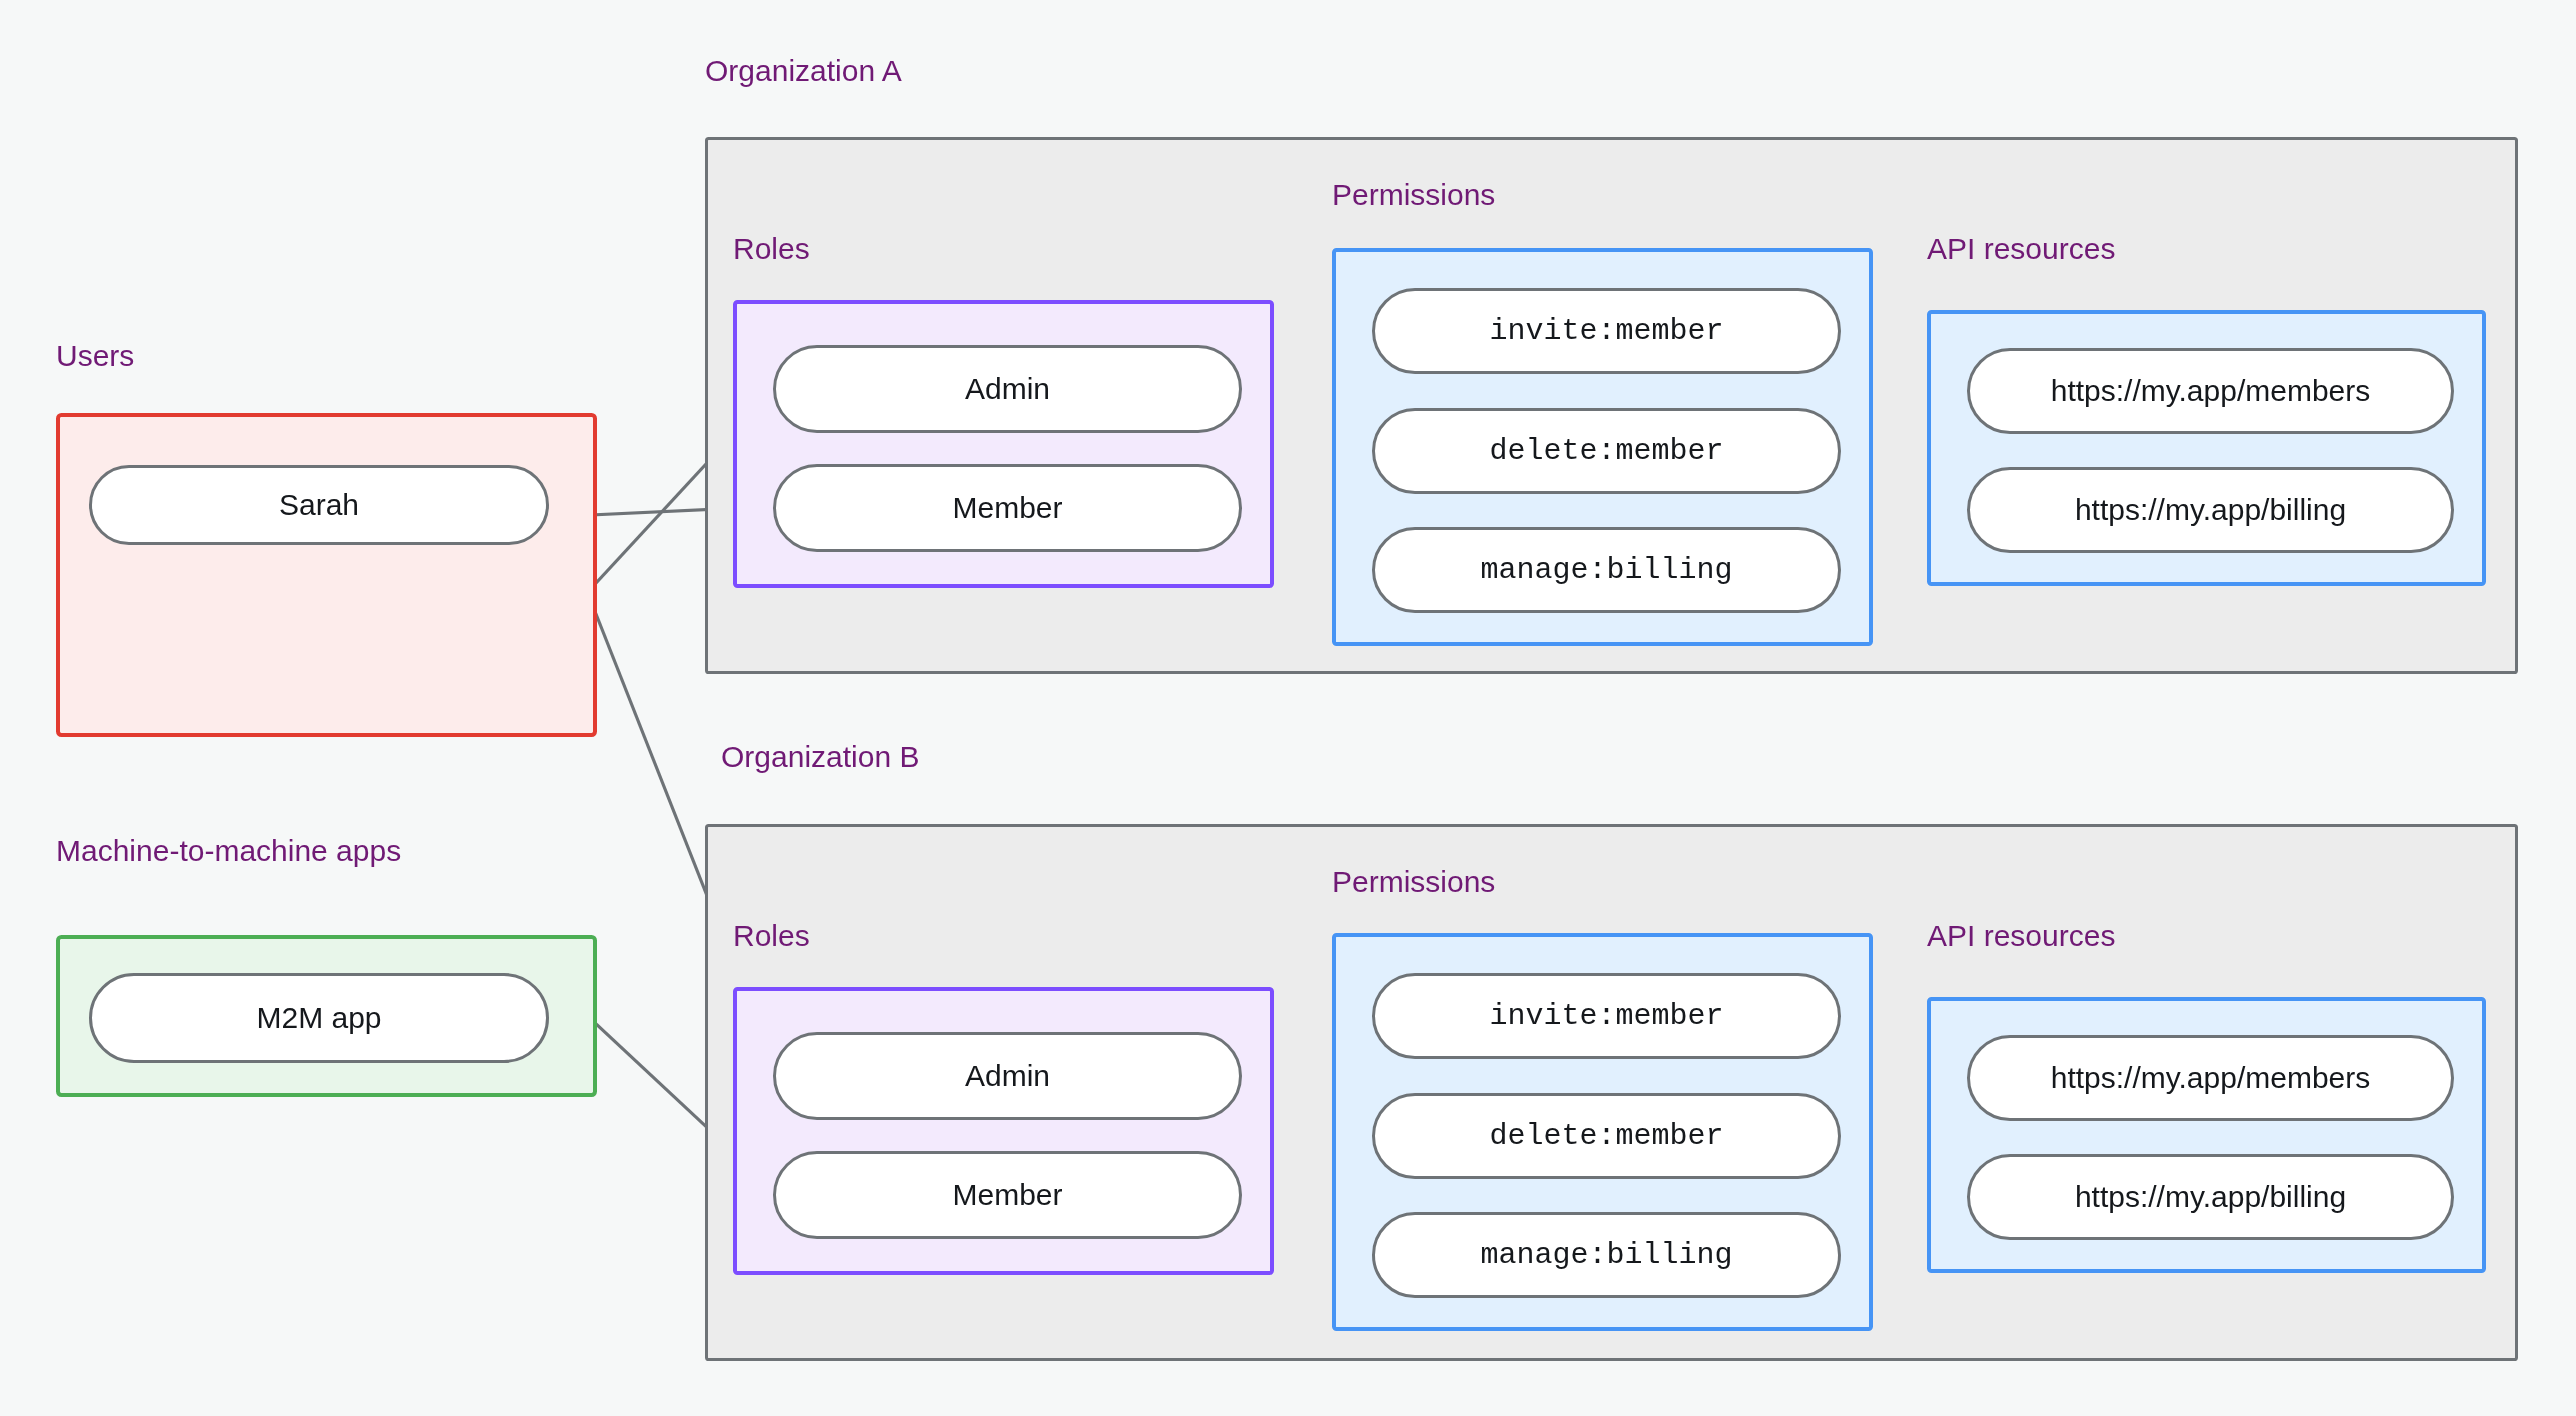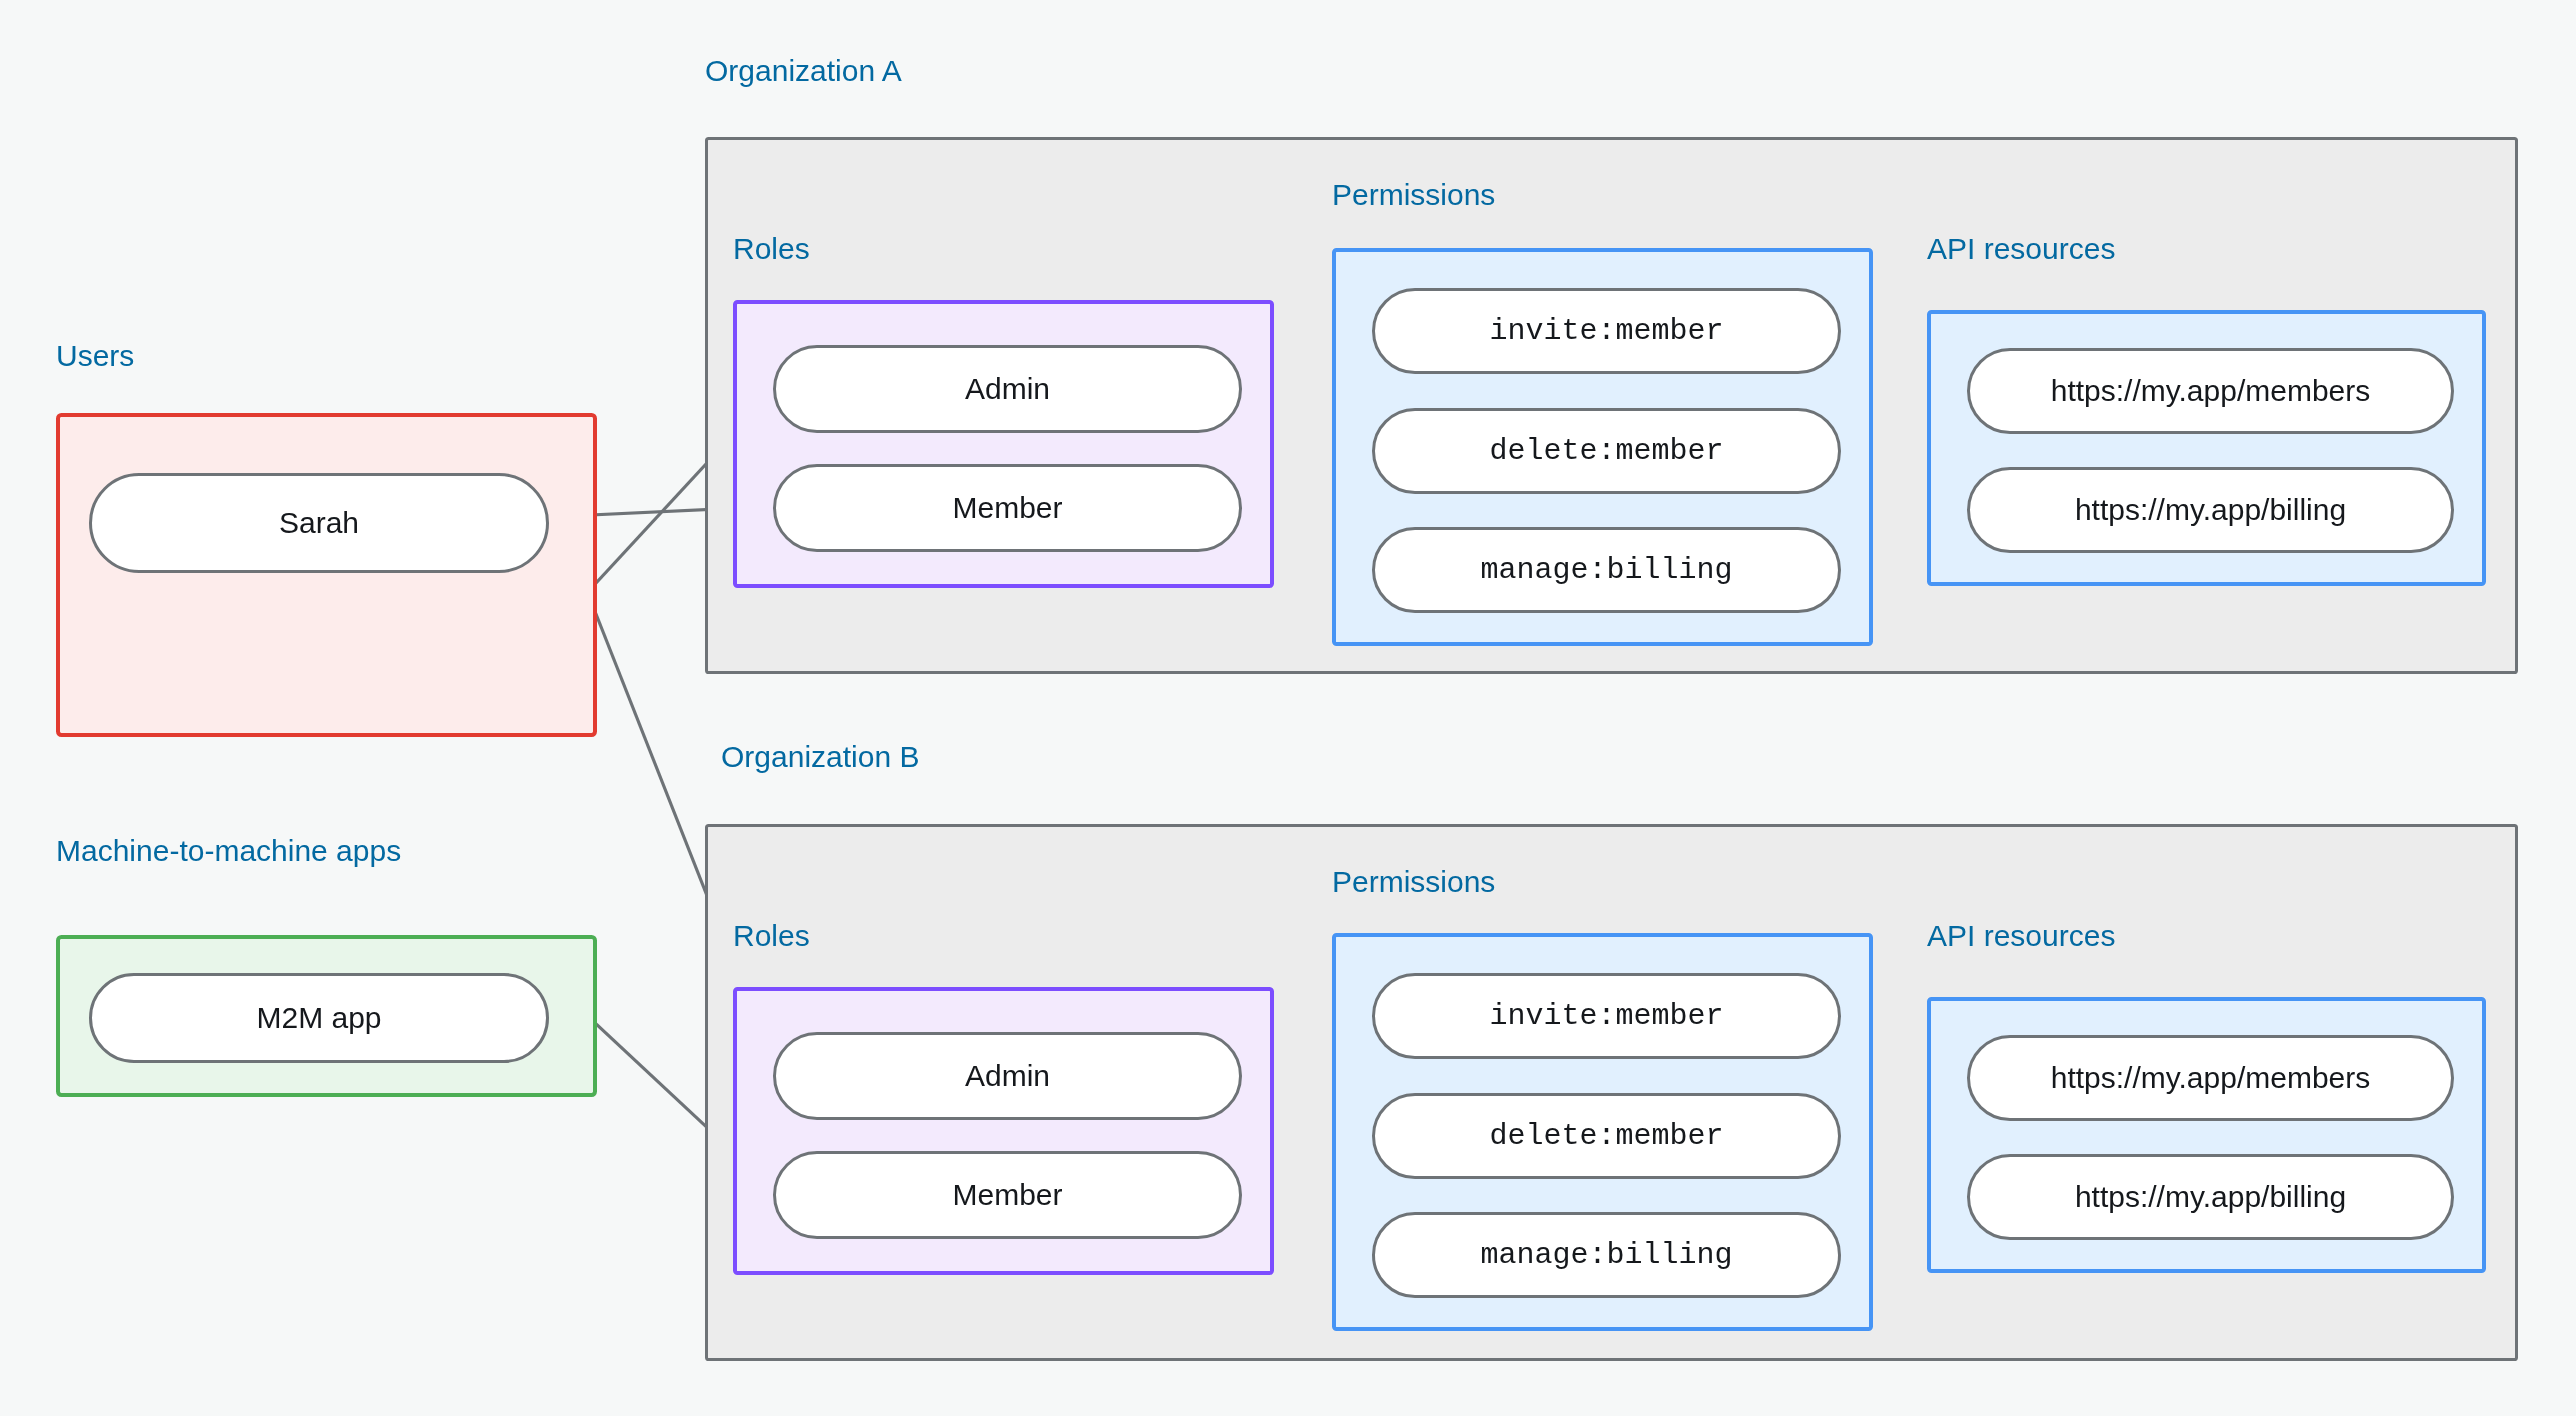--- a/index.html
+++ b/index.html
@@ -10,21 +10,21 @@
     overflow:hidden;
     position:relative;
   }
   #stage{position:absolute;left:0;top:0;width:2576px;height:1416px;}
 
   
   #edges{position:absolute;left:0;top:0;width:2576px;height:1416px;z-index:1;pointer-events:none;}
   .group-label{
     position:absolute;
     font-size:30px;
-    color:#0369a1;
+    color:#701a75;
     white-space:nowrap;
     line-height:1;
     z-index:3;
   }
 
   .org-box{
     position:absolute;box-sizing:border-box;
     background:#ececec;
     border:3.6px solid #6e7377;
     border-radius:3.6px;
@@ -131,21 +131,21 @@
       <circle cx="1518" cy="1257" r="11"></circle>
       <circle cx="1518" cy="1390" r="11"></circle>
       <circle cx="2179" cy="1191" r="11"></circle>
       <circle cx="2179" cy="1324" r="11"></circle>
     </g>
   </svg>
 
   <div class="group-label" style="left:56px;top:341px;">Users</div>
 
   <div class="users-box" style="left:56px;top:413px;width:541px;height:324px;">
-    <div class="pill" style="left:29px;top:56px;width:460px;height:100px;">Sarah</div>
+    <div class="pill" style="left:29px;top:48px;width:460px;height:80px;">Sarah</div>
   </div>
 
   <div class="group-label" style="left:56px;top:836px;">Machine-to-machine apps</div>
 
   <div class="m2m-box" style="left:56px;top:903px;width:541px;height:162px;margin-top:32px;">
     <div class="pill" style="left:29px;top:34px;width:460px;height:90px;">M2M app</div>
   </div>
 
   <div class="group-label" style="left:705px;top:56px;">Organization A</div>
 

